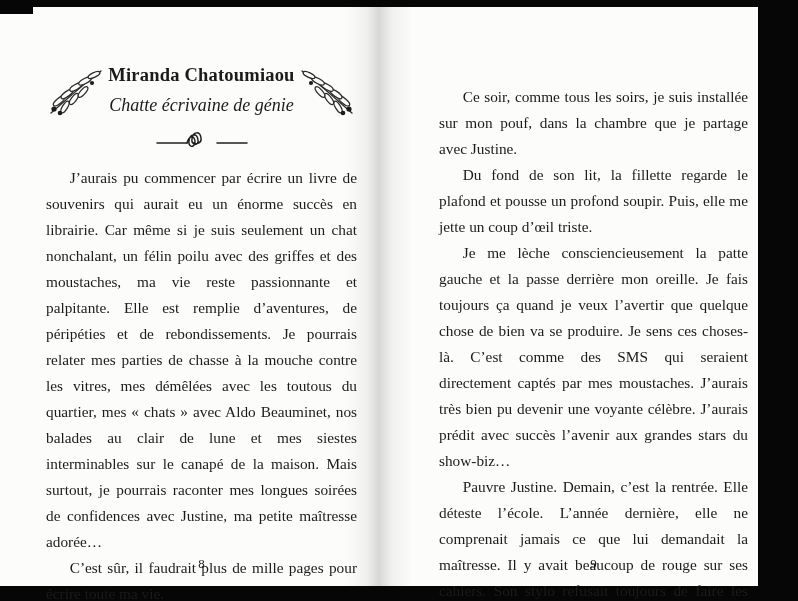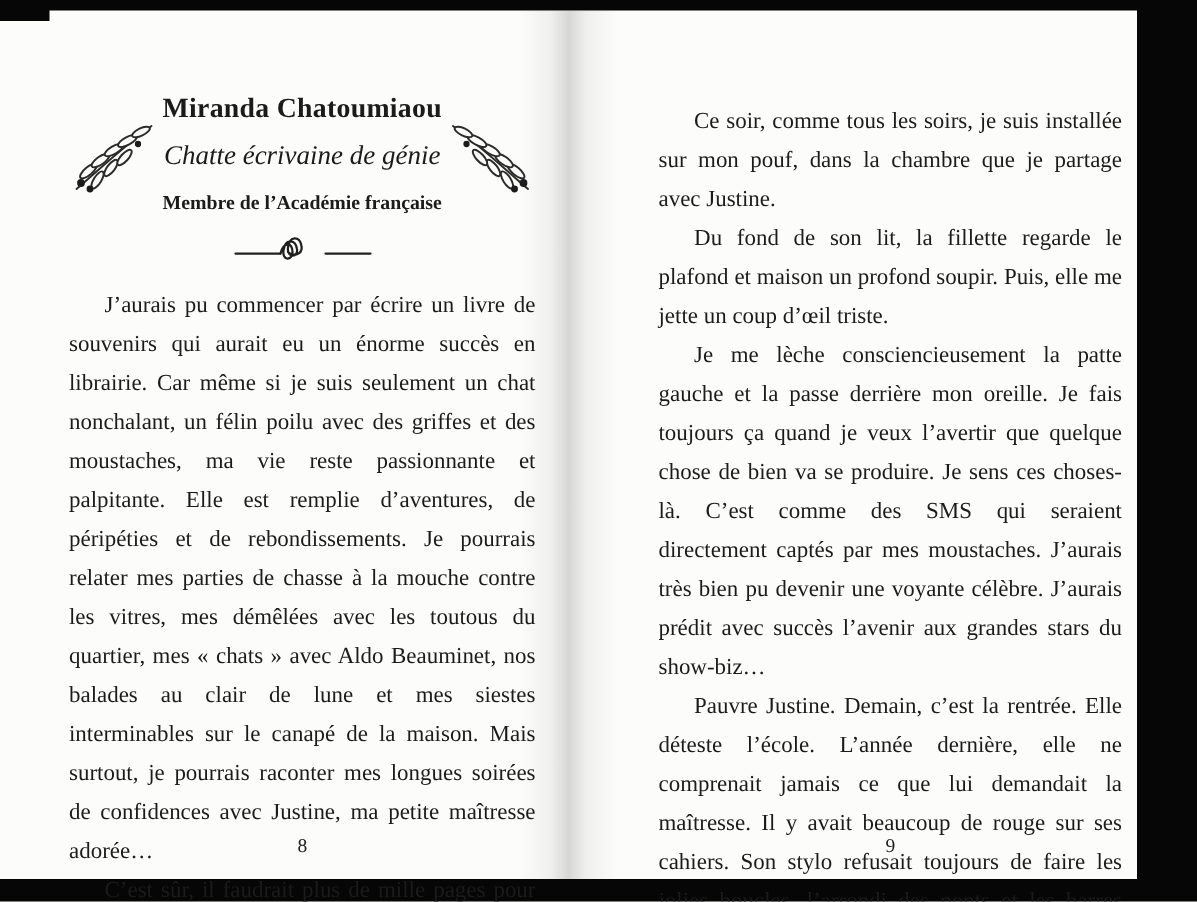--- a/index.html
+++ b/index.html
@@ -30,21 +30,21 @@
     position: absolute; left: 346px; top: 0;
     width: 66px; height: 100%;
     background: linear-gradient(90deg,
       rgba(0,0,0,0) 0%, rgba(0,0,0,0.05) 32%,
       rgba(0,0,0,0.15) 50%, rgba(0,0,0,0.05) 68%, rgba(0,0,0,0) 100%);
     pointer-events: none; z-index: 2;
   }
 
   .page { position: relative; width: 379px; height: 100%; }
   .page-left  { padding: 0 22px 0 46px; }
-  .page-right { padding: 0 10px 0 60px; }
+  .page-right { padding: 16px 10px 0 60px; }
 
   .chapter-heading { margin-top: 56px; text-align: center; }
   .heading-row { display: flex; align-items: center; justify-content: center; gap: 3px; font-family: Liberation Serif, serif; }
   .heading-text { flex: 0 0 auto; max-width: 198px; }
   .chapter-title { font-size: 18.5px; font-weight: bold; margin: 0; letter-spacing: 0.2px; white-space: nowrap; }
   .chapter-subtitle { font-style: italic; font-size: 18px; margin-top: 9px; white-space: nowrap; }
   .chapter-affiliation { font-weight: bold; font-size: 13.2px; margin-top: 13px; white-space: nowrap; }
   .branch { flex: 0 0 auto; line-height: 0; }
   .branch.mirror svg { transform: scaleX(-1); }
   .divider { margin-top: 15px; line-height: 0; }
@@ -89,21 +89,20 @@
             <g fill="#1c1c1c" stroke="none">
               <circle cx="7" cy="46" r="2.6"></circle>
               <circle cx="13" cy="50" r="2.3"></circle>
               <circle cx="45" cy="20" r="2.1"></circle>
             </g>
           </svg>
         </span>
         <div class="heading-text">
           <h1 class="chapter-title">Miranda Chatoumiaou</h1>
           <div class="chapter-subtitle">Chatte écrivaine de génie</div>
-          <div class="chapter-affiliation">Membre de l’Académie française</div>
         </div>
         <span class="branch mirror">
           <svg width="58" height="54" viewBox="0 0 58 54" fill="none" stroke="#2b2b2b" stroke-width="1.3" stroke-linecap="round">
             <path d="M4 50 C16 40 30 26 54 8"></path>
             <g fill="#fcfcfa">
               <ellipse cx="12" cy="38" rx="7" ry="2.6" transform="rotate(-40 12 38)"></ellipse>
               <ellipse cx="20" cy="31" rx="7" ry="2.6" transform="rotate(-35 20 31)"></ellipse>
               <ellipse cx="29" cy="24" rx="7" ry="2.6" transform="rotate(-30 29 24)"></ellipse>
               <ellipse cx="38" cy="18" rx="7" ry="2.6" transform="rotate(-28 38 18)"></ellipse>
               <ellipse cx="47" cy="12" rx="6.4" ry="2.4" transform="rotate(-25 47 12)"></ellipse>
@@ -132,21 +131,21 @@
       <p>J’aurais pu commencer par écrire un livre de souvenirs qui aurait eu un énorme succès en librairie. Car même si je suis seulement un chat nonchalant, un félin poilu avec des griffes et des moustaches, ma vie reste passionnante et palpitante. Elle est remplie d’aventures, de péripéties et de rebondissements. Je pourrais relater mes parties de chasse à la mouche contre les vitres, mes démêlées avec les toutous du quartier, mes « chats » avec Aldo Beauminet, nos balades au clair de lune et mes siestes interminables sur le canapé de la maison. Mais surtout, je pourrais raconter mes longues soirées de confidences avec Justine, ma petite maîtresse adorée…</p>
       <p>C’est sûr, il faudrait plus de mille pages pour écrire toute ma vie.</p>
     </div>
 
     <div class="page-number">8</div>
   </div>
 
   <div class="page page-right">
     <div class="body-text">
       <p>Ce soir, comme tous les soirs, je suis installée sur mon pouf, dans la chambre que je partage avec Justine.</p>
-      <p>Du fond de son lit, la fillette regarde le plafond et maison un profond soupir. Puis, elle me jette un coup d’œil triste.</p>
+      <p>Du fond de son lit, la fillette regarde le plafond et pousse un profond soupir. Puis, elle me jette un coup d’œil triste.</p>
       <p>Je me lèche consciencieusement la patte gauche et la passe derrière mon oreille. Je fais toujours ça quand je veux l’avertir que quelque chose de bien va se produire. Je sens ces choses-là. C’est comme des SMS qui seraient directement captés par mes moustaches. J’aurais très bien pu devenir une voyante célèbre. J’aurais prédit avec succès l’avenir aux grandes stars du show-biz…</p>
       <p>Pauvre Justine. Demain, c’est la rentrée. Elle déteste l’école. L’année dernière, elle ne comprenait jamais ce que lui demandait la maîtresse. Il y avait beaucoup de rouge sur ses cahiers. Son stylo refusait toujours de faire les jolies boucles, l’arrondi des ponts et les barres droites qu’elle s’appliquait pourtant consciencieusement à tracer. Son écriture,</p>
     </div>
 
     <div class="page-number">9</div>
   </div>
 
   <div class="gutter-shadow"></div>
 </div>
 

